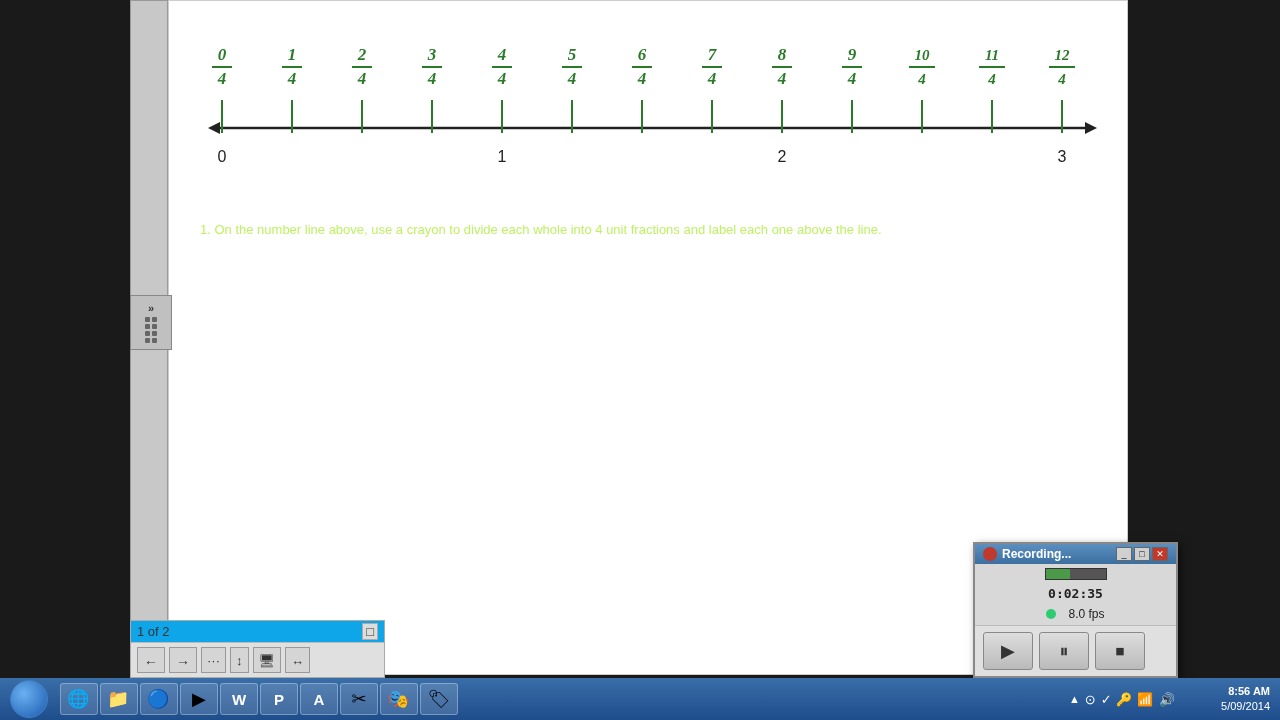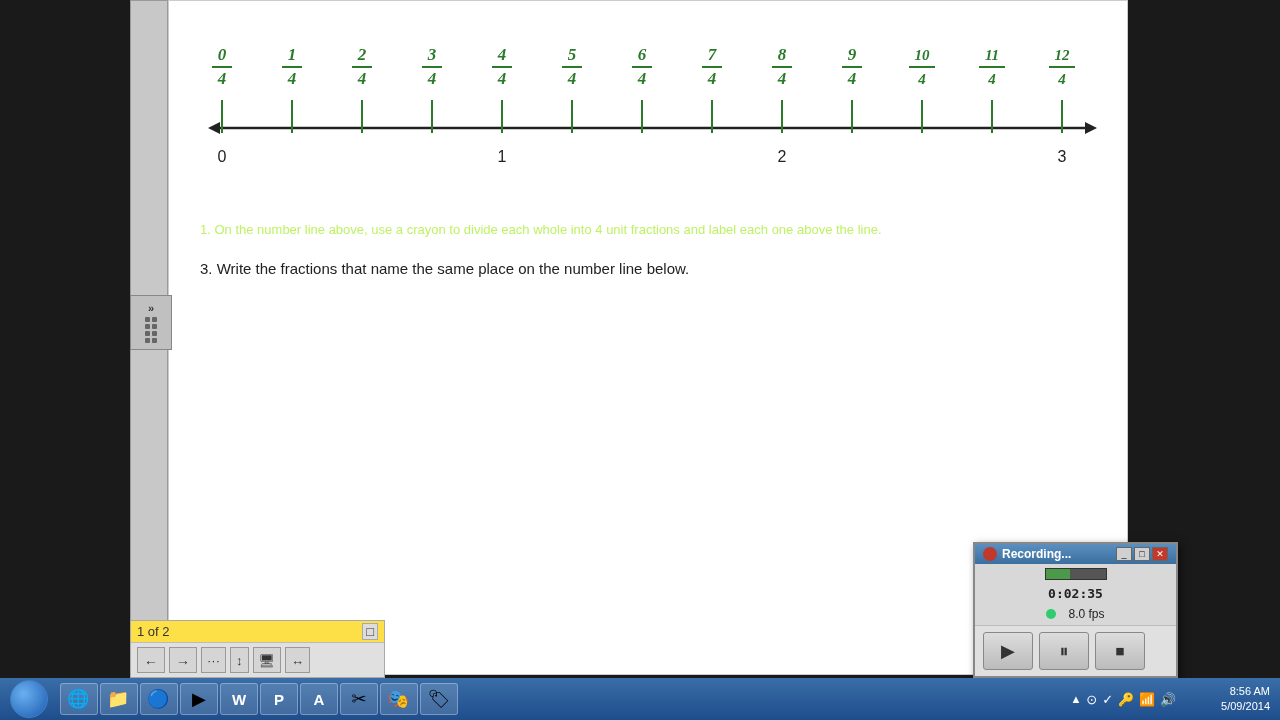--- a/index.html
+++ b/index.html
@@ -111,28 +111,25 @@
   <text x="32" y="142" text-anchor="middle" fill="#222" font-size="16" font-family="Arial, sans-serif">0</text>
   <text x="312" y="142" text-anchor="middle" fill="#222" font-size="16" font-family="Arial, sans-serif">1</text>
   <text x="592" y="142" text-anchor="middle" fill="#222" font-size="16" font-family="Arial, sans-serif">2</text>
   <text x="872" y="142" text-anchor="middle" fill="#222" font-size="16" font-family="Arial, sans-serif">3</text>
 </svg>
 
 <div style="position:absolute;left:200px;top:220px;width:890px;">
   <div style="font-size:13px;color:#bef264;line-height:1.6;margin-bottom:16px;">
     <span>1.  On the number line above, use a crayon to divide each whole into 4 unit fractions and label each one above the line.</span>
   </div>
-  <div style="font-size:15px;color:#222;line-height:1.6;">
-    <span>3.  Write the fractions that name the same place on the number line below.</span>
-  </div>
 </div>
 
 <div style="position:absolute;left:130px;bottom:42px;width:255px;height:58px;background:#e0e0e0;border:1px solid #aaa;">
 
-  <div style="background:#fde047;border-bottom:1px solid #bbb;padding:2px 6px;display:flex;justify-content:space-between;align-items:center;">
+  <div style="background:#0ea5e9;border-bottom:1px solid #bbb;padding:2px 6px;display:flex;justify-content:space-between;align-items:center;">
     <span style="font-size:13px;color:#333;">1 of 2</span>
     <span style="font-size:13px;color:#333;cursor:pointer;border:1px solid #aaa;padding:0 3px;background:#ddd;">□</span>
   </div>
 
   <div style="display:flex;align-items:center;padding:4px 6px;gap:4px;">
     <button style="background:#d5d5d5;border:1px solid #999;cursor:pointer;padding:3px 6px;font-size:14px;height:26px;display:flex;align-items:center;justify-content:center;color:#333;">←</button>
     <button style="background:#d5d5d5;border:1px solid #999;cursor:pointer;padding:3px 6px;font-size:14px;height:26px;display:flex;align-items:center;justify-content:center;color:#333;">→</button>
     <button style="background:#d5d5d5;border:1px solid #999;cursor:pointer;padding:3px 5px;font-size:13px;height:26px;display:flex;align-items:center;justify-content:center;color:#333;">···</button>
     <button style="background:#d5d5d5;border:1px solid #999;cursor:pointer;padding:3px 5px;font-size:13px;height:26px;display:flex;align-items:center;justify-content:center;color:#333;">↕</button>
     <button style="background:#d5d5d5;border:1px solid #999;cursor:pointer;padding:3px 5px;font-size:13px;height:26px;display:flex;align-items:center;justify-content:center;color:#333;">🖥</button>
@@ -194,17 +191,17 @@
   <div style="flex:1;"></div>
 
   <div style="display:flex;align-items:center;gap:5px;padding:0 6px;">
     <span style="color:white;font-size:11px;cursor:pointer;">▲</span>
     <span style="color:white;font-size:13px;">⊙</span>
     <span style="color:white;font-size:13px;">✓</span>
     <span style="color:white;font-size:13px;">🔑</span>
     <span style="color:white;font-size:13px;">📶</span>
     <span style="color:white;font-size:13px;cursor:pointer;">🔊</span>
     <div style="text-align:right;color:white;font-size:11px;line-height:1.4;margin-left:4px;">
-      <div style="font-weight:normal;margin-left:44px;">8:56 AM</div>
+      <div style="font-weight:bold;margin-left:44px;">8:56 AM</div>
       <div>5/09/2014</div>
     </div>
   </div>
 </div>
 
 </body></html>

